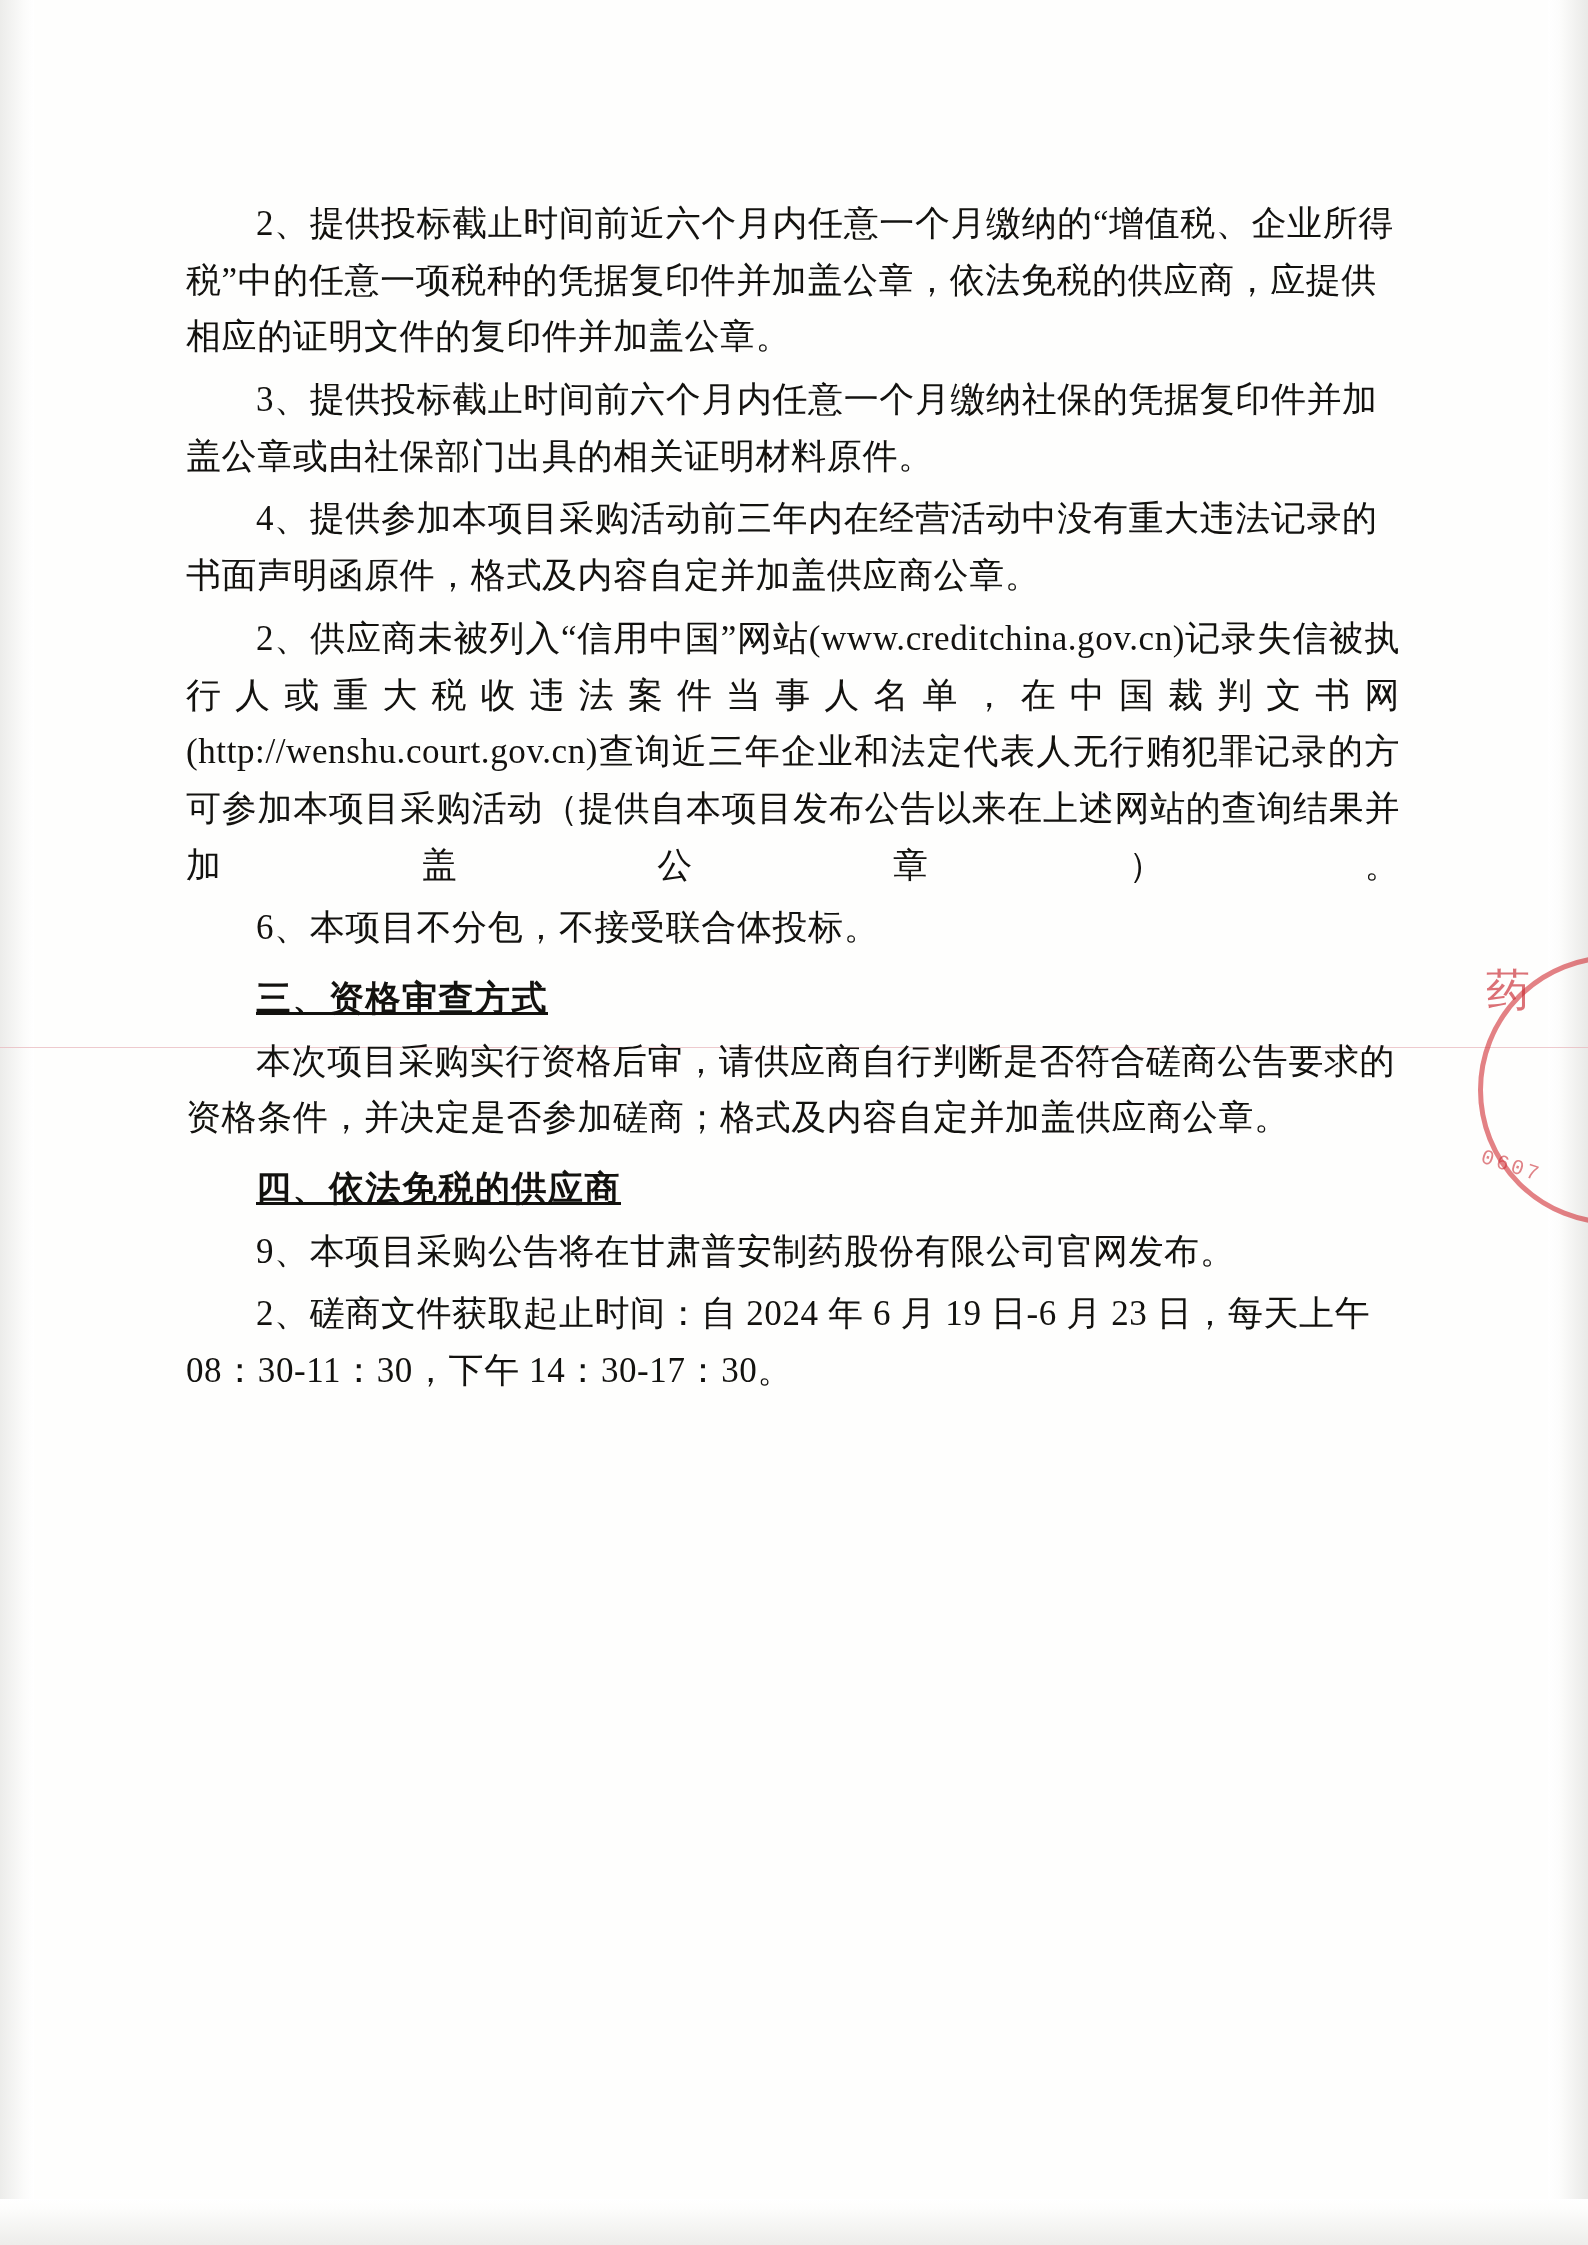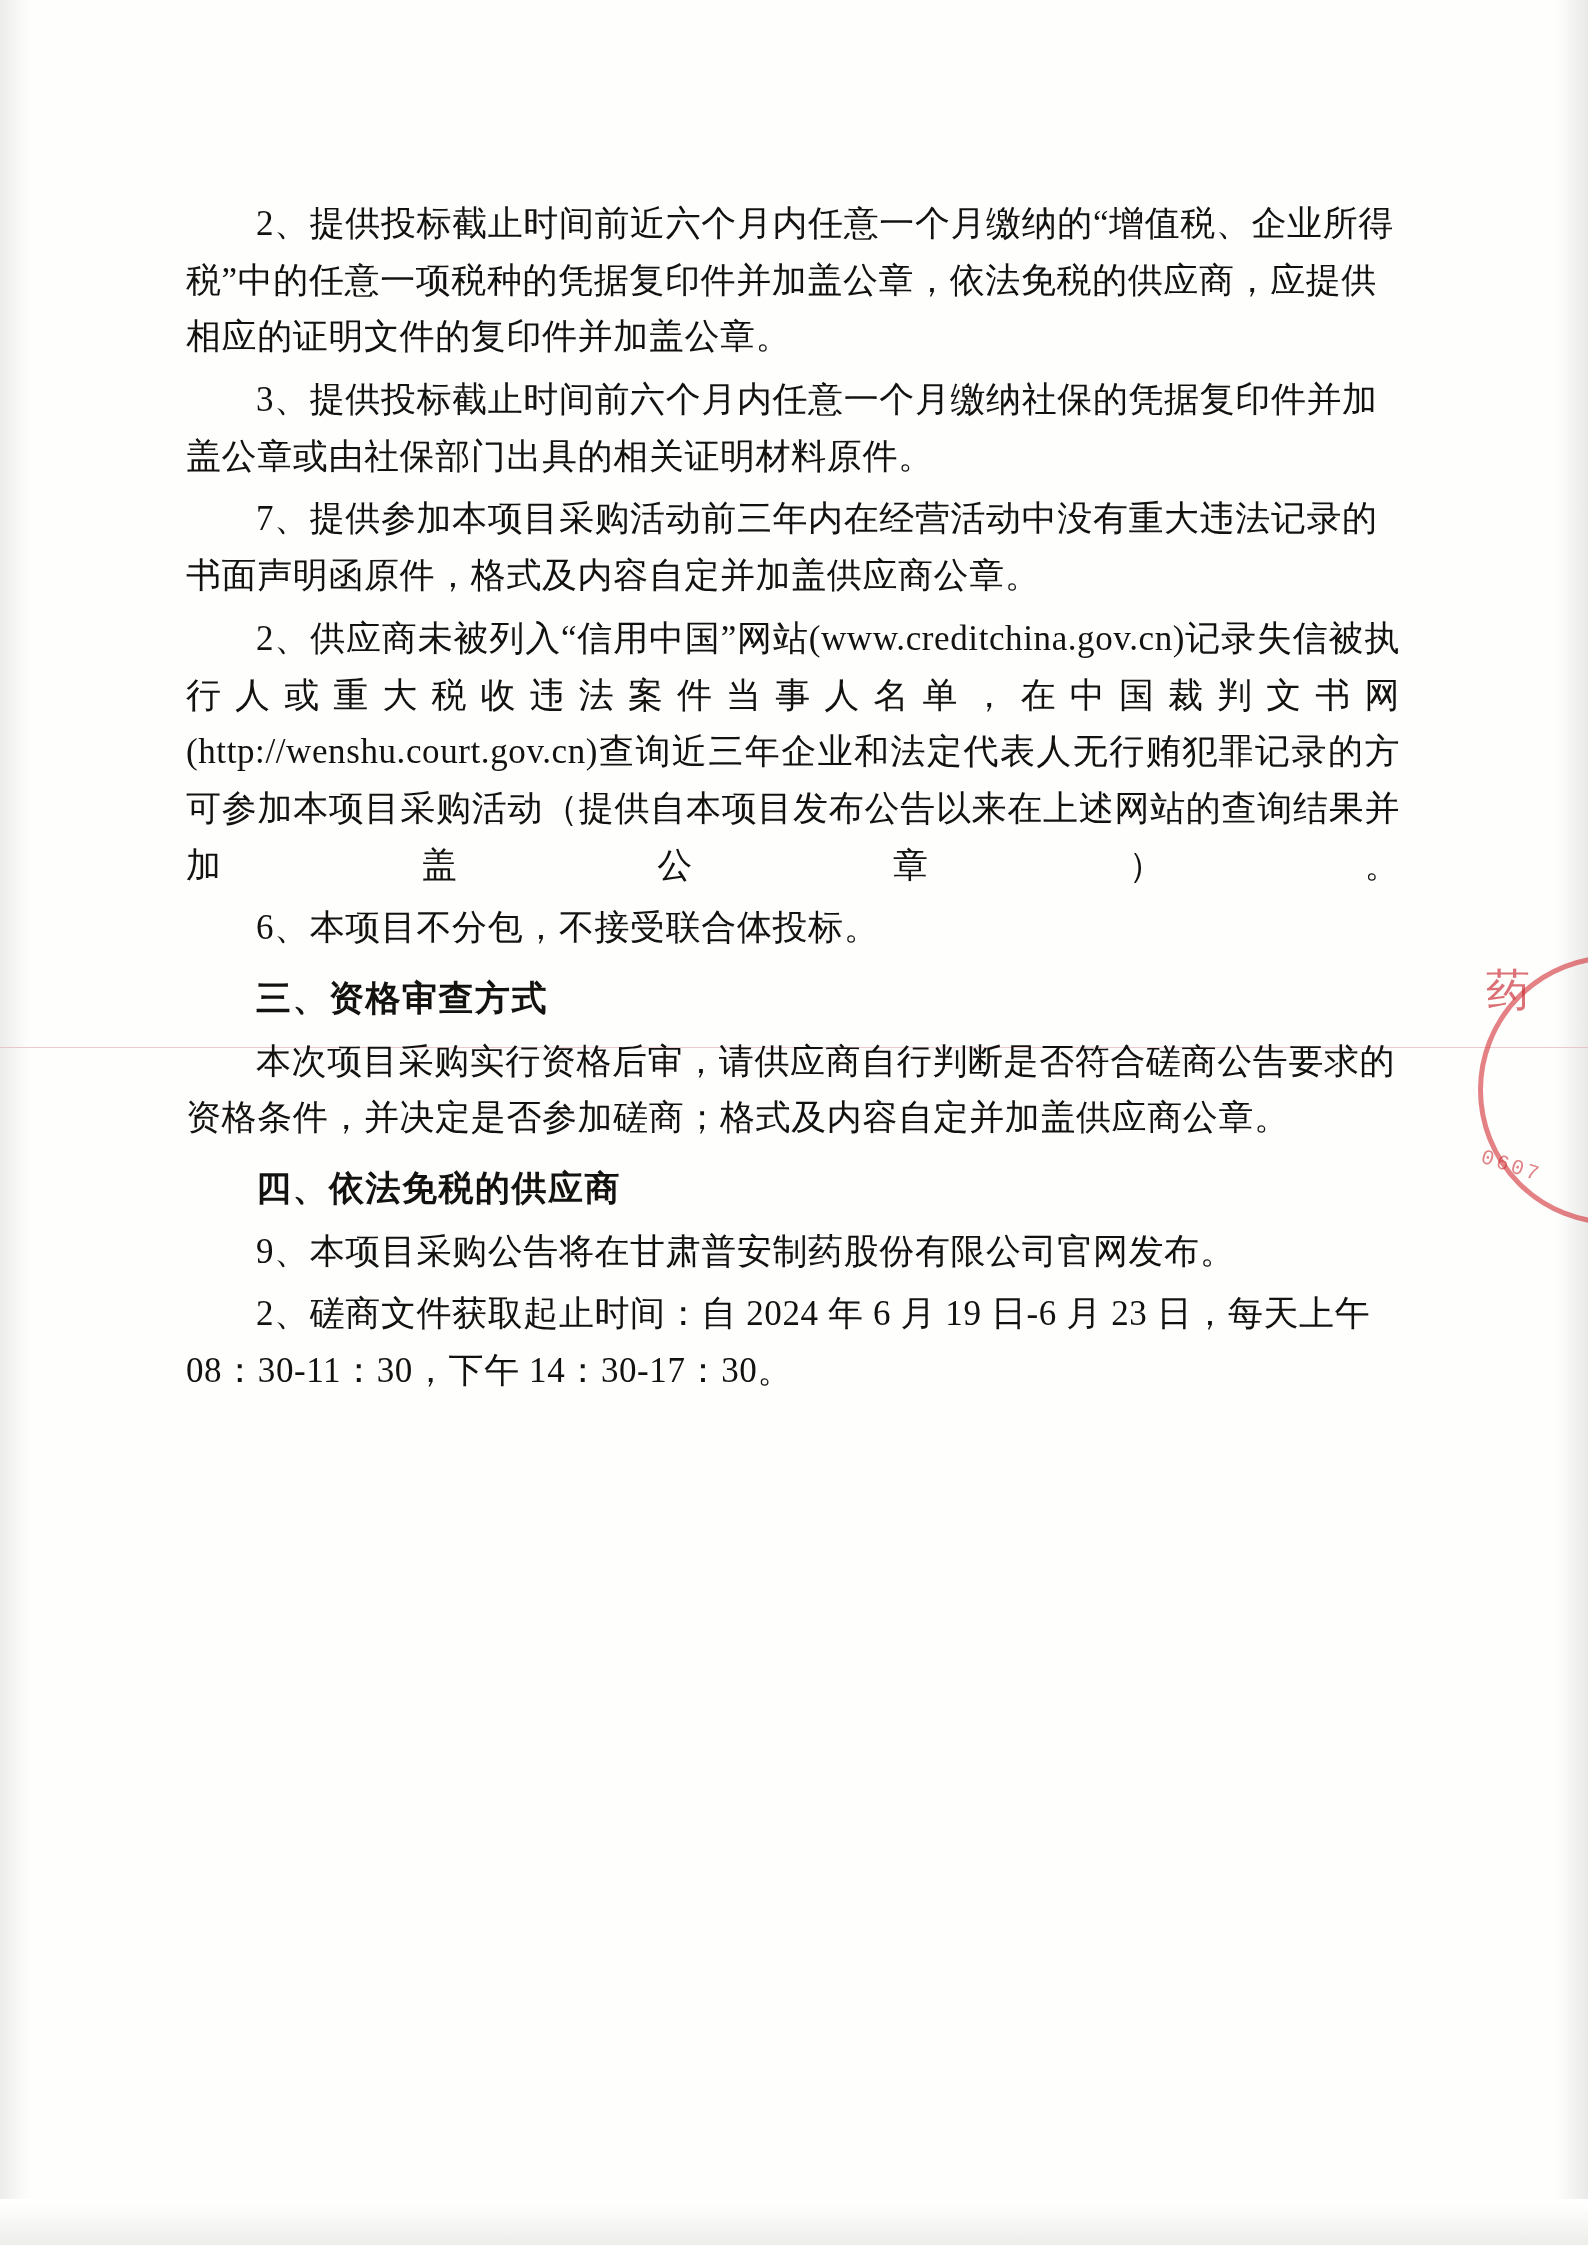--- a/index.html
+++ b/index.html
@@ -81,20 +81,21 @@
   }
 
   p.heading {
     margin: 0 0 6px 0;
     font-size: 35px;
     line-height: 1.62;
     color: #13120f;
     text-indent: 70px;
     font-weight: bold;
     letter-spacing: 1.5px;
+    text-decoration: underline;
   }
 
   .gap-sm { height: 8px; }
 
   
   #seal {
     position: absolute;
     left: 1478px;
     top: 955px;
     width: 190px;
@@ -150,21 +151,21 @@
   <div class="scan-edge-right"></div>
   <div class="scan-edge-bottom"></div>
   <div class="fold-line"></div>
 
   <div id="doc-body">
 
     <p class="para">2、提供投标截止时间前近六个月内任意一个月缴纳的“增值税、企业所得税”中的任意一项税种的凭据复印件并加盖公章，依法免税的供应商，应提供相应的证明文件的复印件并加盖公章。</p>
 
     <p class="para">3、提供投标截止时间前六个月内任意一个月缴纳社保的凭据复印件并加盖公章或由社保部门出具的相关证明材料原件。</p>
 
-    <p class="para">7、提供参加本项目采购活动前三年内在经营活动中没有重大违法记录的书面声明函原件，格式及内容自定并加盖供应商公章。</p>
+    <p class="para">4、提供参加本项目采购活动前三年内在经营活动中没有重大违法记录的书面声明函原件，格式及内容自定并加盖供应商公章。</p>
 
     <p class="para justify-all">2、供应商未被列入“信用中国”网站(www.creditchina.gov.cn)记录失信被执行人或重大税收违法案件当事人名单，在中国裁判文书网(http://wenshu.court.gov.cn)查询近三年企业和法定代表人无行贿犯罪记录的方可参加本项目采购活动（提供自本项目发布公告以来在上述网站的查询结果并加盖公章）。</p>
 
     <p class="para">6、本项目不分包，不接受联合体投标。</p>
 
     <div class="gap-sm"></div>
 
     <p class="heading">三、资格审查方式</p>
 
     <p class="para">本次项目采购实行资格后审，请供应商自行判断是否符合磋商公告要求的资格条件，并决定是否参加磋商；格式及内容自定并加盖供应商公章。</p>

